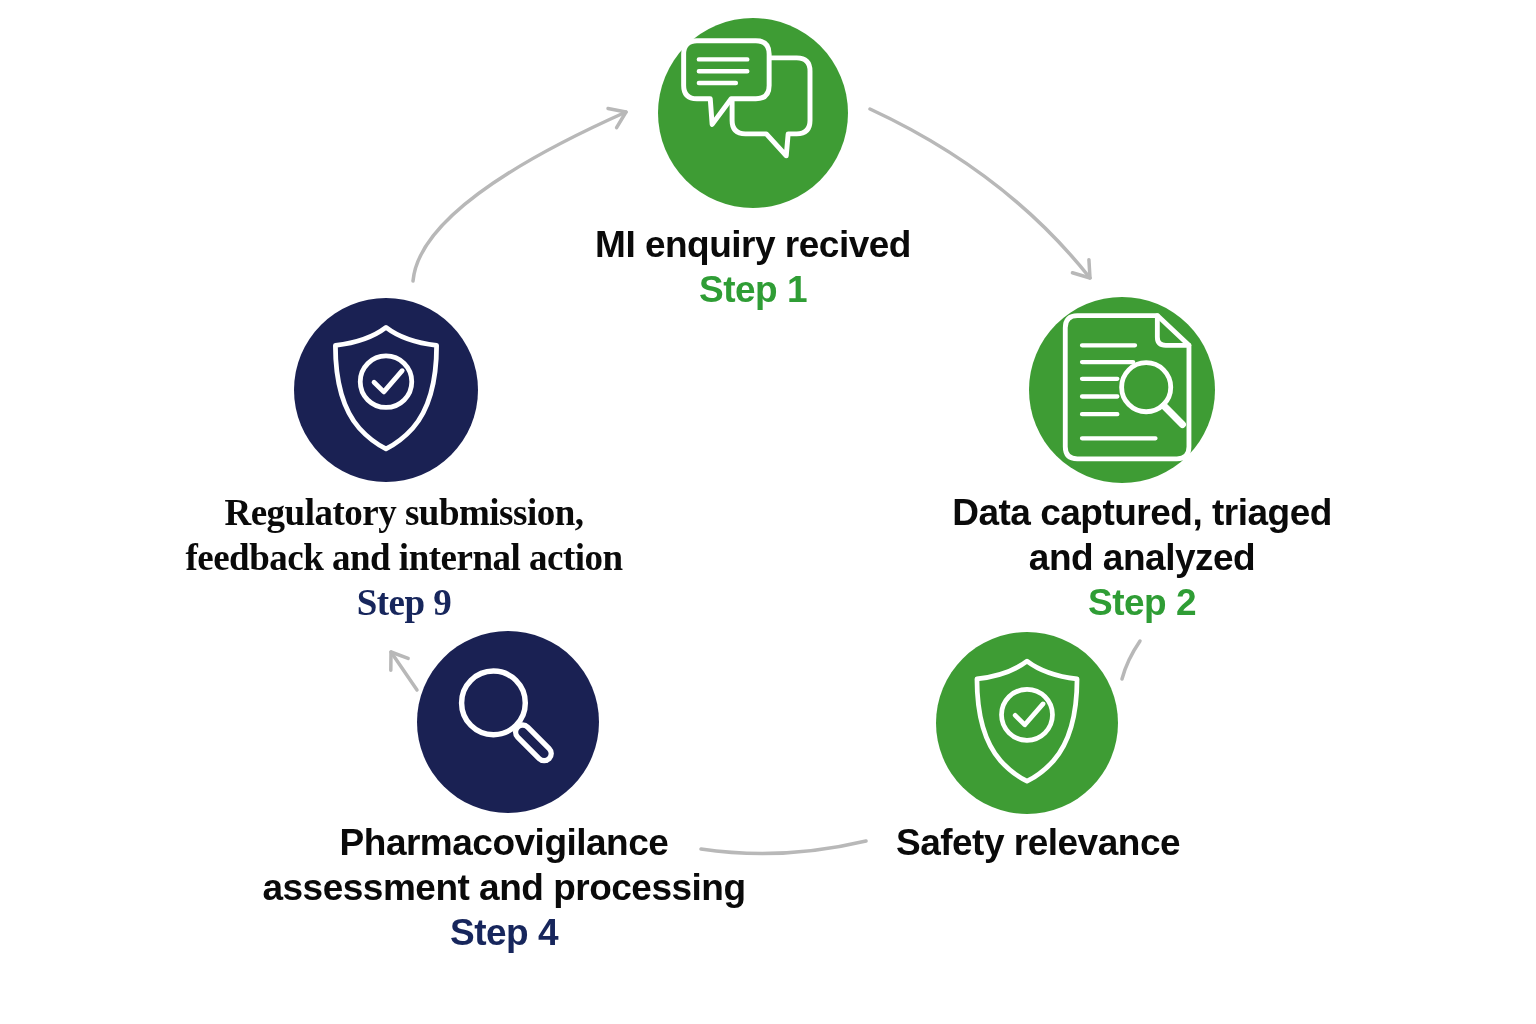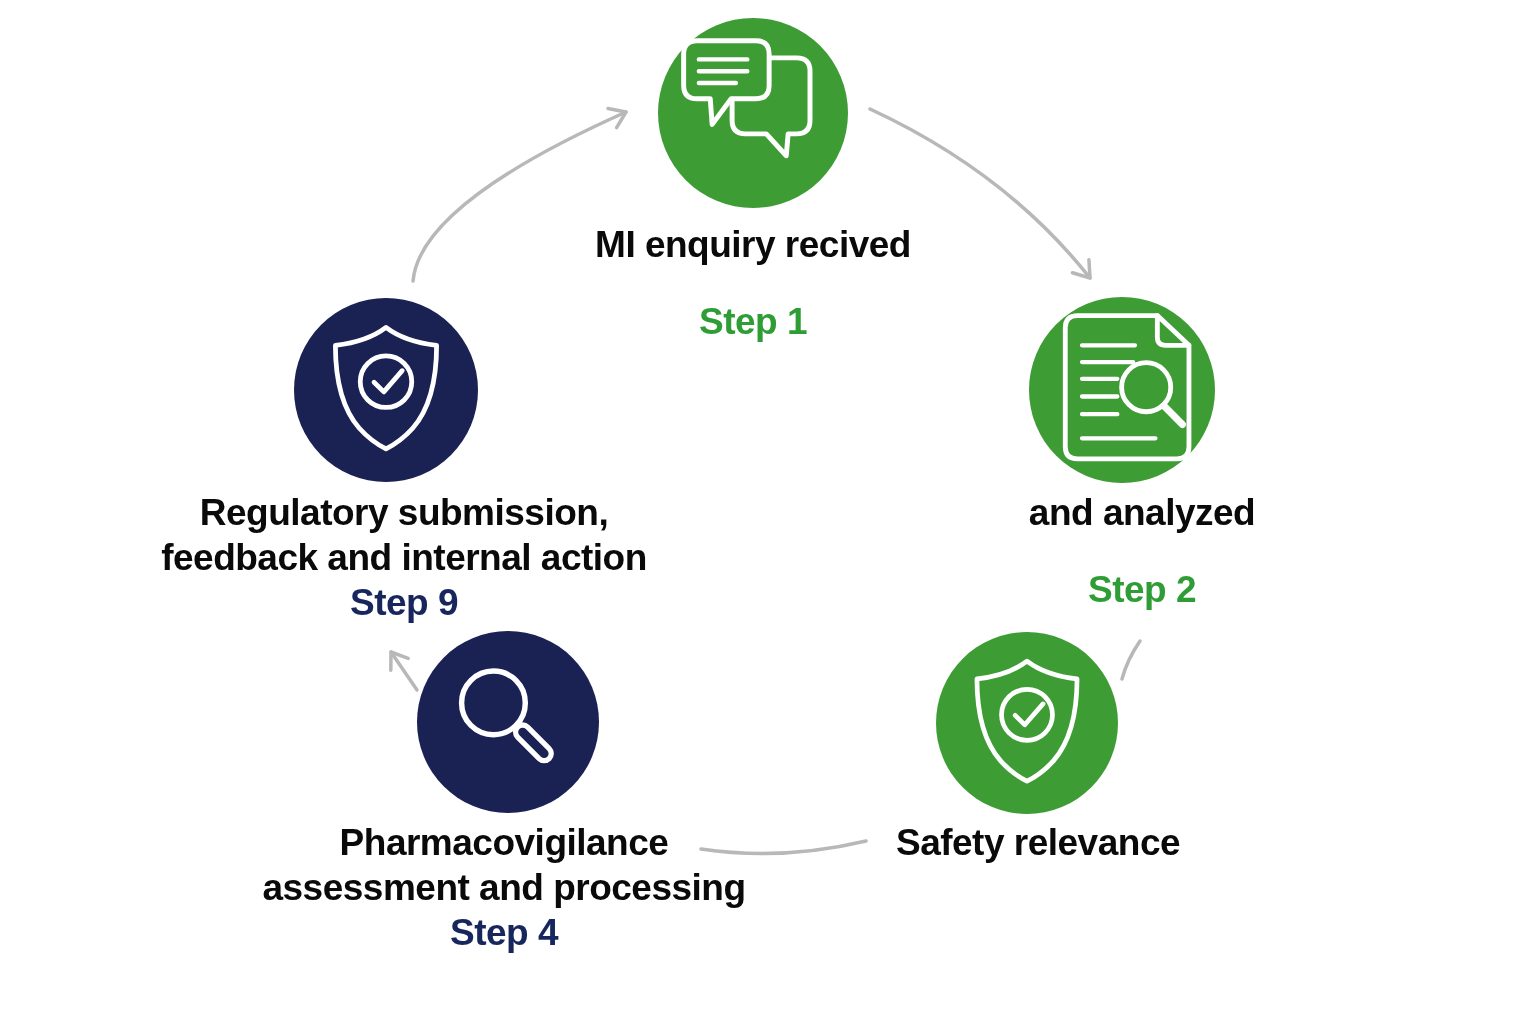--- a/index.html
+++ b/index.html
@@ -26,21 +26,21 @@
   .f0{fill:none;}
   .fg{fill:var(--circle_green);}
   .fn{fill:var(--circle_navy);}
   .label{
     position:absolute; transform:translateX(-50%);
     text-align:center; white-space:nowrap;
     font-size:37px; font-weight:bold; line-height:45px; letter-spacing:-0.5px;
     color:var(--title_text);
   }
   .line:empty{display:none;}
-  .step--green{color:var(--step_green);margin-top:32px;}
+  .step--green{color:var(--step_green);}
   .step--navy{color:var(--step_navy);}
 </style>
 </head>
 <body>
 
 <div class="canvas">
 
   <svg class="arrows" width="1536" height="1024" viewBox="0 0 1536 1024">
     <defs>
       <marker id="ah" viewBox="-26 -16 32 32" markerWidth="32" markerHeight="32" markerUnits="userSpaceOnUse" refX="0" refY="0" orient="auto" overflow="visible">
@@ -73,20 +73,21 @@
     <div class="circle circle--green" style="left:1029px; top:297px; width:186px; height:186px;">
       <svg viewBox="0 0 100 100">
         <path class="ist f0" d="M26 10 H69 L86 26 V80.5 Q86 87 79.5 87 H26 Q19.5 87 19.5 80.5 V16.5 Q19.5 10 26 10 Z"></path>
         <path class="ist f0" d="M69 10 V21.5 Q69 26 73.5 26 H86"></path>
         <path class="ist thin f0" d="M28.5 26 H57 M28.5 35 H56 M28.5 44 H47.5 M28.5 53.5 H47.5 M28.5 63 H47.5 M28.5 76 H68"></path>
         <circle class="ist fg" cx="63" cy="48.5" r="13.2"></circle>
         <path class="ist thick f0" d="M72.5 58.5 L82.5 68.5"></path>
       </svg>
     </div>
     <div class="label" style="left:1142px; top:490px;">
+      <div class="line">Data captured, triaged</div>
       <div class="line">and analyzed</div>
       <div class="step--green">Step 2</div>
     </div>
   </div>
 
   <div>
     <div class="circle circle--green" style="left:936px; top:632px; width:182px; height:182px;">
       <svg viewBox="0 0 100 100">
         <path class="ist f0" d="M50 16 C56.5 21 66.5 24.5 77.5 25.8 C77.5 45.5 73.5 60.5 64.5 70.8 C60 75.8 55 79.5 50 82 C45 79.5 40 75.8 35.5 70.8 C26.5 60.5 22.5 45.5 22.5 25.8 C33.5 24.5 43.5 21 50 16 Z"></path>
         <circle class="ist f0" cx="50" cy="45.5" r="14"></circle>
@@ -115,20 +116,20 @@
   </div>
 
   <div>
     <div class="circle circle--navy" style="left:294px; top:298px; width:184px; height:184px;">
       <svg viewBox="0 0 100 100">
         <path class="ist f0" d="M50 16 C56.5 21 66.5 24.5 77.5 25.8 C77.5 45.5 73.5 60.5 64.5 70.8 C60 75.8 55 79.5 50 82 C45 79.5 40 75.8 35.5 70.8 C26.5 60.5 22.5 45.5 22.5 25.8 C33.5 24.5 43.5 21 50 16 Z"></path>
         <circle class="ist f0" cx="50" cy="45.5" r="14"></circle>
         <path class="ist f0" d="M43.5 45.8 L48.8 51 L58.8 39.5"></path>
       </svg>
     </div>
-    <div class="label" style="left:404px; top:490px;">
+    <div class="label" style="left:404px; top:490px;font-family:Liberation Serif, serif;">
       <div class="line">Regulatory submission,</div>
       <div class="line">feedback and internal action</div>
       <div class="step--navy">Step 9</div>
     </div>
   </div>
 
 </div>
 
 </body></html>

